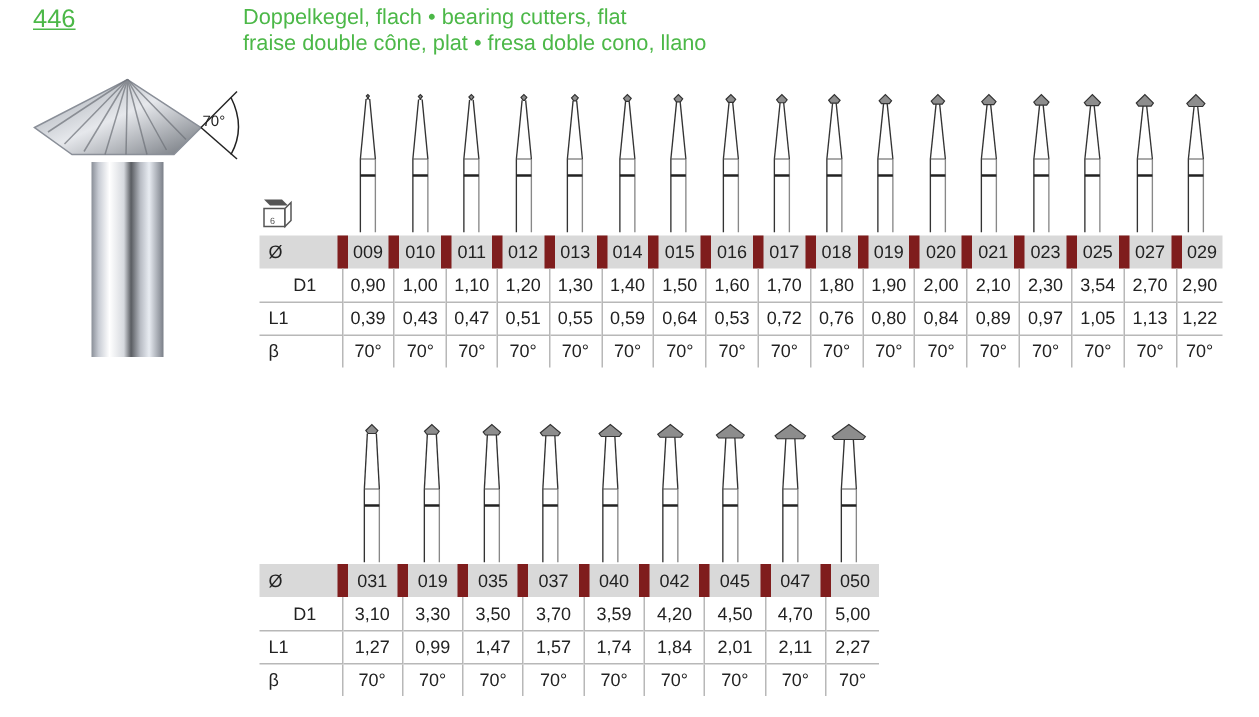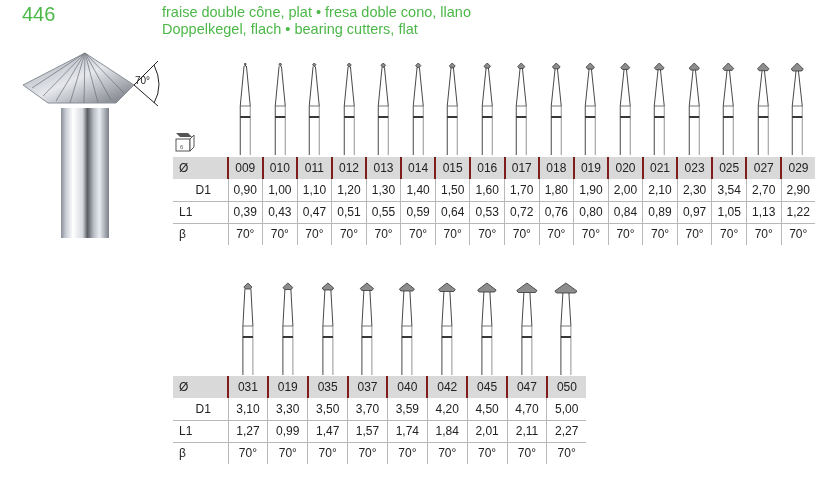--- a/index.html
+++ b/index.html
@@ -1,49 +1,49 @@
 <!DOCTYPE html>
 <html><head>
 <meta charset="utf-8">
 <style>
   * { box-sizing: border-box; margin: 0; padding: 0; }
   html, body { width: 839px; height: 478px; background: #ffffff; overflow: hidden; }
   body { position: relative; font-family: "Liberation Sans", sans-serif; color: #222; }
 
-  .prod-num { position: absolute; left: 22px; top: 3px; font-size: 20px; color: #4cb848; }
+  .prod-num { position: absolute; left: 22px; top: 3px; font-size: 17px; color: #4cb848; text-decoration: underline; }
   .title { position: absolute; left: 162px; top: 4px; font-size: 14.5px; line-height: 17px; color: #4cb848; }
 
   .hero { position: absolute; left: 18px; top: 48px; width: 150px; height: 195px; }
 
   .pack-icon { position: absolute; left: 173px; top: 130px; width: 24px; height: 24px; }
 
   .burs { position: absolute; display: flex; }
   .bur { position: relative; }
   .bur svg { display: block; }
 
   table.spec { position: absolute; border-collapse: collapse; font-size: 12px; color: #222; }
   table.spec td { height: 22px; text-align: center; border-left: 1px solid #b8b8b8; padding: 0; }
   table.spec td.lab { text-align: left; padding-left: 6px; border-left: none; }
-  table.spec tr.hdr td { background: #d9d9d9; border-left: 2px solid #7f1d1d; }
+  table.spec tr.hdr td { background: #d9d9d9; border-left: 7px solid #7f1d1d; }
   table.spec tr.hdr td.lab { border-left: none; }
   table.spec tr + tr td { border-top: 1px solid #b8b8b8; }
   table.spec tr.hdr + tr td { border-top: none; text-align: center; }
 
   #t1 { left: 173px; top: 157px; width: 642px; }
   #t1 td.lab { width: 55px; }
   #t2 { left: 173px; top: 376px; width: 413px; }
   #t2 td.lab { width: 55px; }
 </style>
 </head>
 <body>
 
 <div class="prod-num">446</div>
 <div class="title">
+  <div>Doppelkegel, flach • bearing cutters, flat</div>
   <div>fraise double cône, plat • fresa doble cono, llano</div>
-  <div>Doppelkegel, flach • bearing cutters, flat</div>
 </div>
 
 <div class="hero">
   <svg width="150" height="195" viewBox="0 0 150 195">
     <defs>
       <linearGradient id="shank" x1="0" x2="1" y1="0" y2="0">
         <stop offset="0" stop-color="#8a8f98"></stop>
         <stop offset="0.1" stop-color="#c8ccd4"></stop>
         <stop offset="0.25" stop-color="#ffffff"></stop>
         <stop offset="0.45" stop-color="#d6d9de"></stop>

